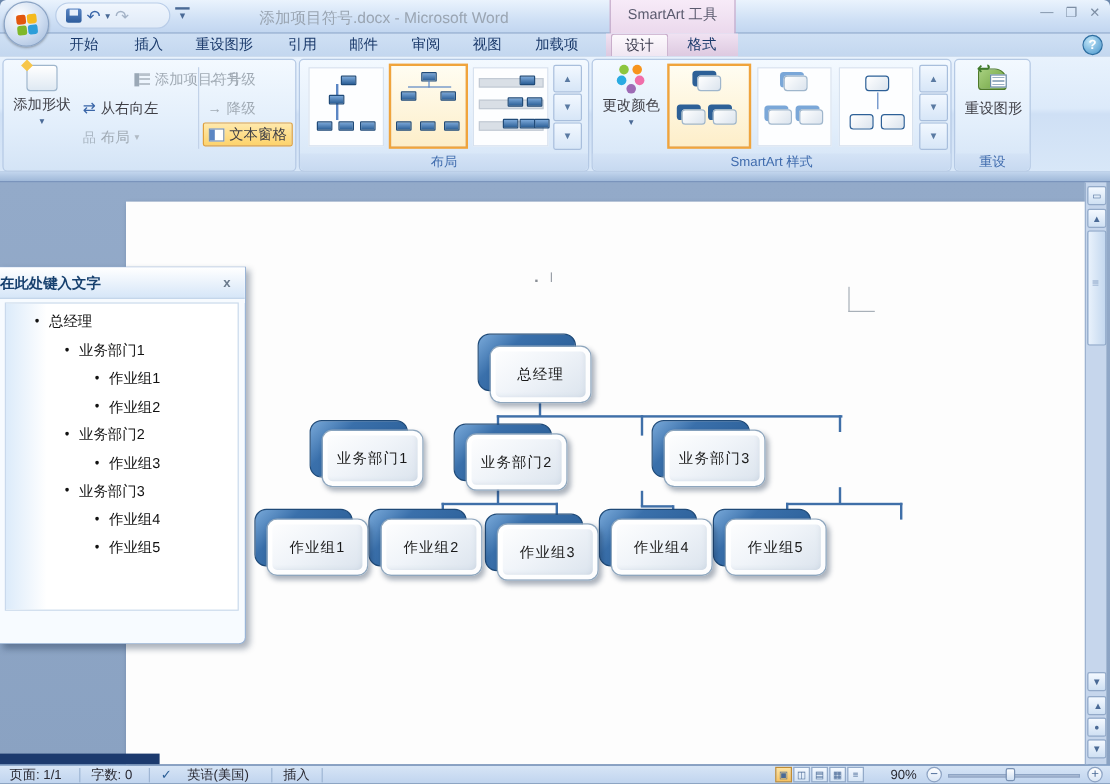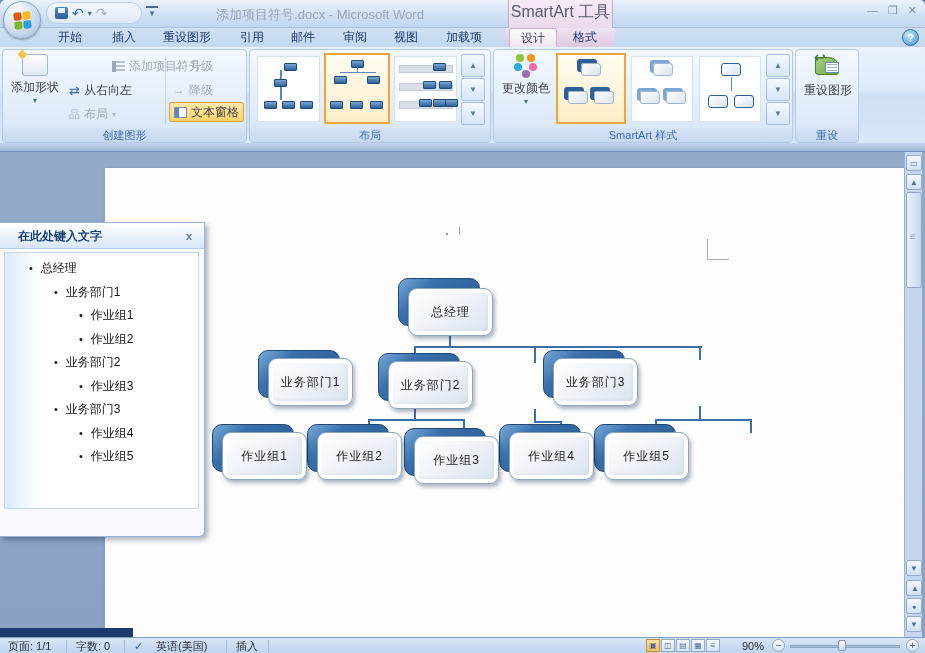--- a/index.html
+++ b/index.html
@@ -11,21 +11,21 @@
   .office-btn{left:3px;top:1px;width:38px;height:38px;border-radius:50%;background:radial-gradient(circle at 35% 30%,#ffffff,#cddcf0 55%,#9fb8da);border:1px solid #8aa3c4;box-shadow:0 1px 2px rgba(0,0,0,.3);z-index:50;}
   .office-logo{left:10px;top:10px;width:17px;height:17px;display:grid;grid-template-columns:8px 8px;grid-template-rows:8px 8px;gap:1px;transform:rotate(-6deg);}
   .office-logo span{border-radius:2px;}
   .qat{left:46px;top:2px;width:96px;height:22px;border:1px solid #b9cde8;border-radius:11px;background:rgba(255,255,255,.45);display:flex;align-items:center;gap:4px;padding:0 8px;}
   .save-ico{width:13px;height:12px;background:linear-gradient(#5b86c4,#2d5c9c);border-radius:2px;position:relative;}
   .save-ico::after{content:"";position:absolute;left:3px;top:1px;width:7px;height:5px;background:#e8f0fa;}
   .glyph-undo{color:#3a66a8;font-size:14px;line-height:14px;}
   .glyph-redo{color:#a3b2c6;font-size:14px;line-height:14px;}
   .qat-more{left:146px;top:6px;width:12px;height:14px;color:#4a6a96;font-size:9px;text-align:center;border-top:2px solid #4a6a96;}
   .win-title{left:180px;top:6px;width:280px;text-align:center;font-size:13px;color:#9aa5b2;white-space:nowrap;}
-  .tool-header{left:508px;top:0;width:105px;height:43px;background:linear-gradient(#f7ebf8,#e5d0e7);border:1px solid #c8a8c8;border-top:none;border-radius:0 0 0 0;text-align:center;font-size:16px;color:#5a5a6e;line-height:24px;}
+  .tool-header{left:508px;top:0;width:105px;height:43px;background:linear-gradient(#f7ebf8,#e5d0e7);border:1px solid #c8a8c8;border-top:none;border-radius:0 0 0 0;text-align:center;font-size:12px;color:#5a5a6e;line-height:24px;}
   .win-controls{right:8px;top:4px;display:flex;gap:10px;color:#7d8ea4;font-size:11px;}
   
   .tabrow{left:0;top:28px;width:925px;height:19px;background:linear-gradient(#cfe0f4,#c3d7ef);}
   .ctx-tab-bg{left:505px;top:28px;width:110px;height:19px;background:linear-gradient(#f0e2f2,#ddc9e0);}
   .tab{position:absolute;top:28px;height:19px;font-size:12px;color:#1b3a6b;text-align:center;line-height:18px;}
   .tab.active{background:linear-gradient(#fdfafd,#f0e6f2);border:1px solid #c9aecb;border-bottom:none;border-radius:3px 3px 0 0;color:#3e3e50;}
   .help-btn{left:902px;top:29px;width:17px;height:17px;border-radius:50%;background:radial-gradient(circle at 35% 30%,#bfe4f7,#4795cc);color:#fff;font-size:11px;font-weight:bold;text-align:center;line-height:17px;border:1px solid #2d6ea0;}
   
   .ribbon{left:0;top:47px;width:925px;height:96px;background:linear-gradient(#e8f2fd,#dceafa 45%,#cfe0f5 50%,#d8e7f8);}
   .ribbon-bottom{left:0;top:143px;width:925px;height:9px;background:linear-gradient(#c3d6ee,#9fb8d8);border-bottom:1px solid #7490b8;}
@@ -55,21 +55,21 @@
   .docarea{left:0;top:152px;width:925px;height:485px;background:linear-gradient(#93aac9,#8aa2c2);}
   .page{left:105px;top:16px;width:802px;height:469px;background:#fdfdfd;box-shadow:2px 2px 4px rgba(25,45,75,.4);}
   .cropmark-v{background:#a8b0b8;width:1px;}
   .cropmark-h{background:#a8b0b8;height:1px;}
   
   .node-back{position:absolute;width:82px;height:48px;border-radius:10px;background:linear-gradient(135deg,#79a9d9 0%,#3a70ab 30%,#275a92 100%);border:1px solid #1f4a78;z-index:2;}
   .node-front{position:absolute;width:85px;height:48px;border-radius:9px;background:linear-gradient(145deg,#ffffff 0%,#f0f4f9 45%,#d9e2ec 100%);border:1px solid #8ea6bd;box-shadow:inset 0 0 0 4px rgba(255,255,255,.95),inset -3px -3px 5px #c9d4e0,2px 3px 4px rgba(20,40,70,.35);z-index:3;display:flex;align-items:center;justify-content:center;font-size:12px;color:#1a1a1a;letter-spacing:1px;}
   .conn{position:absolute;background:#3f6fa8;z-index:1;}
   
   .tpane{left:0;top:222px;width:205px;height:315px;background:#f7fbff;border:1px solid #9ab4d6;border-left:none;border-radius:0 0 6px 0;box-shadow:3px 3px 5px rgba(20,40,70,.35);z-index:20;}
-  .tpane-title{position:absolute;left:0;top:0;width:100%;height:26px;background:linear-gradient(#ffffff,#d6e6f8);border-bottom:1px solid #b7cce6;font-size:12px;font-weight:bold;color:#17406e;line-height:26px;padding-left:18px;}
+  .tpane-title{position:absolute;left:0;top:0;width:100%;height:26px;background:linear-gradient(#ffffff,#d6e6f8);border-bottom:1px solid #b7cce6;font-size:12px;font-weight:bold;color:#17406e;line-height:26px;padding-left:0;}
   .tpane-close{position:absolute;right:8px;top:6px;width:14px;height:14px;color:#6a7a8c;font-size:11px;font-weight:bold;text-align:center;line-height:14px;}
   .tpane-body{position:absolute;left:4px;top:29px;width:195px;height:257px;background:#fff;border:1px solid #c9d9ec;overflow:hidden;}
   .tpane-body::before{content:"";position:absolute;left:0;top:0;width:34px;height:100%;background:linear-gradient(90deg,#dcebfa,rgba(255,255,255,0));}
   .tp-item{position:absolute;height:16px;display:flex;align-items:center;gap:8px;font-size:12px;color:#111;}
   .tp-item .bu{font-size:11px;color:#111;}
   .tpane-footer{position:absolute;left:3px;bottom:6px;width:197px;height:18px;background:linear-gradient(#eaf3fc,#d8e8f9);border:1px solid #9ab4d6;font-size:11px;color:#4a5a70;line-height:16px;padding-left:6px;}
   
   .vscroll{left:904px;top:152px;width:18px;height:485px;background:#c6d6ec;border-left:1px solid #9db2d0;}
   .sc-btn{position:absolute;left:1px;width:16px;height:16px;background:linear-gradient(#f4f9ff,#cfe0f3);border:1px solid #93aac9;border-radius:2px;color:#4a6a96;font-size:8px;text-align:center;line-height:15px;}
   .sc-thumb{position:absolute;left:1px;top:40px;width:16px;height:96px;background:linear-gradient(90deg,#e9f2fc,#c4d8ef);border:1px solid #8fa8c8;border-radius:2px;}
@@ -156,21 +156,20 @@
       <span>升级</span>
     </div>
     <div class="smallbtn disabled" style="left:170px;top:30px;">
       <span>→</span>
       <span>降级</span>
     </div>
     <div class="smallbtn textpane-btn" style="left:166px;top:52px;">
       <span class="textpane-ico"></span>
       <span>文本窗格</span>
     </div>
-    <div class="glabel">创建图形</div>
   </div>
 
   <div class="rgroup" style="left:249px;width:242px;">
     <div class="thumb" style="left:7px;top:6px;width:63px;height:66px;">
       <span class="mb" style="left:26px;top:6px;"></span>
       <span class="mline" style="left:22px;top:13px;width:2px;height:30px;"></span>
       <span class="mb" style="left:16px;top:22px;"></span>
       <span class="mb" style="left:6px;top:44px;"></span>
         <span class="mb" style="left:24px;top:44px;"></span>
         <span class="mb" style="left:42px;top:44px;"></span>

